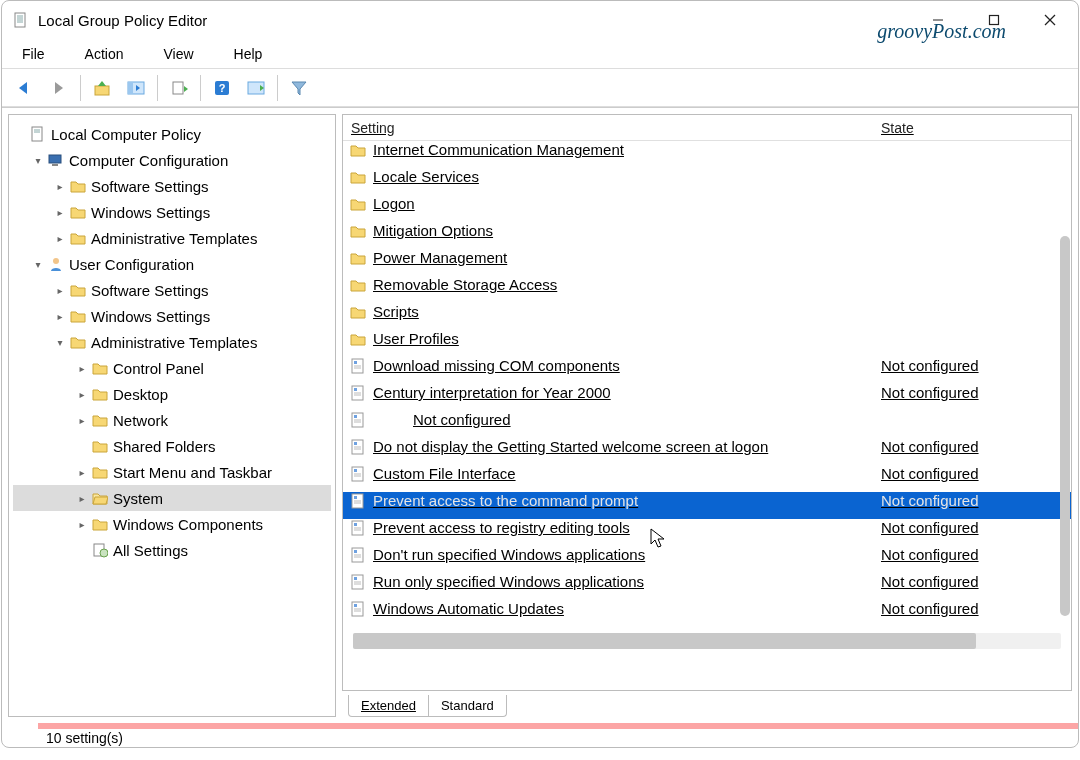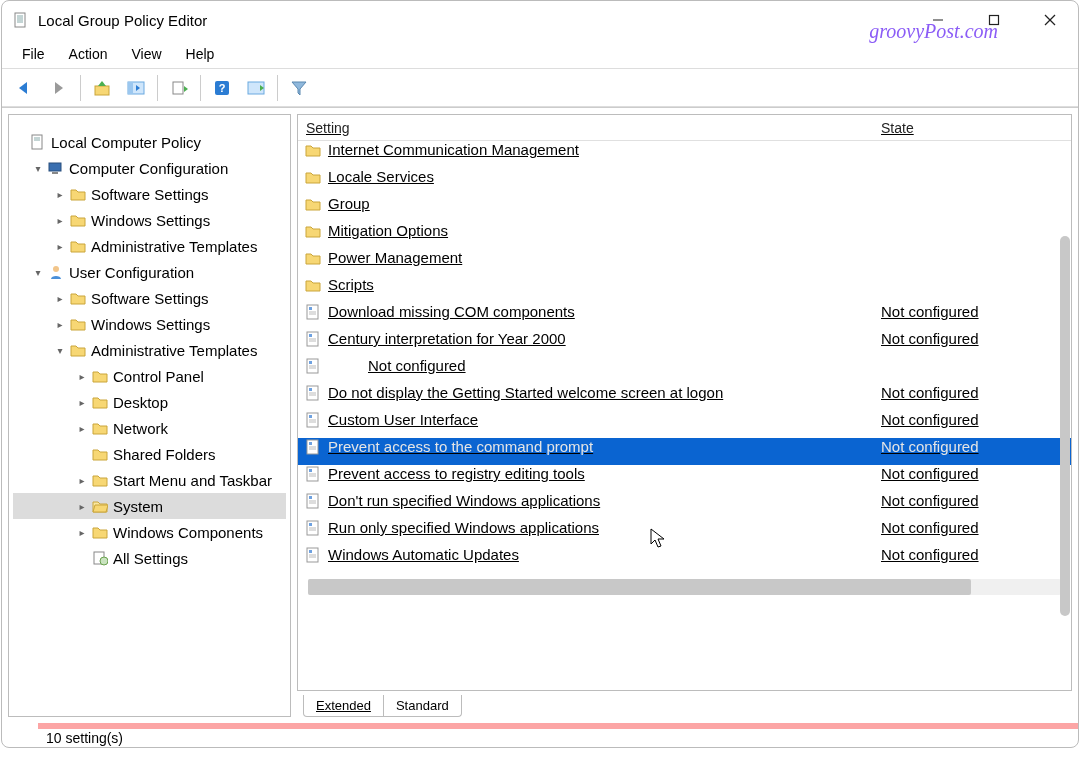--- a/index.html
+++ b/index.html
@@ -31,31 +31,31 @@
     display: flex;
     align-items: center;
     padding-left: 10px;
     position: relative;
   }
   .title-icon { width:18px; height:18px; margin-right:8px; display:flex; align-items:center; justify-content:center; }
   .title-text { font-size: 15px; }
   .win-controls { position:absolute; right:0; top:0; height:38px; display:flex; }
   .win-btn { width:56px; height:38px; display:flex; align-items:center; justify-content:center; }
   .win-btn svg { stroke:#222; }
-  .watermark { position:absolute; right:80px; bottom:-4px; font-family: Georgia, serif; font-size:20px; color:#8b5cf6; font-style: italic;}
+  .watermark { position:absolute; right:72px; bottom:-4px; font-family: Georgia, serif; font-size:20px; color:#0c4a6e; font-style: italic;}
   
-  .menubar { height:30px; display:flex; align-items:center; padding-left:10px; gap:4px; border-bottom:1px solid #ddd; }
+  .menubar { height:30px; display:flex; align-items:center; padding-left:10px; gap:20px; border-bottom:1px solid #ddd; }
   .menu-item { padding:4px 10px; font-size:14px; }
   
   .toolbar { height:38px; display:flex; align-items:center; padding-left:6px; gap:0; border-bottom:1px solid #ddd; }
   .tbtn { width:30px; height:28px; display:flex; align-items:center; justify-content:center; margin:0 2px; border:1px solid transparent; border-radius:2px; }
   .tsep { width:1px; height:26px; background:#ccc; margin:0 4px; }
   
   .main { flex:1; display:flex; border-top:1px solid #ccc; min-height:0; }
-  .tree-pane { width:283px; border:1px solid #bcbcbc; margin:6px 3px 6px 6px; overflow:auto; padding:14px 4px 6px 4px; }
+  .tree-pane { width:328px; border:1px solid #bcbcbc; margin:6px 3px 6px 6px; overflow:auto; padding:6px 4px 6px 4px; }
   .list-wrap { flex:1; display:flex; flex-direction:column; margin:6px 6px 6px 3px; min-width:0; }
   .list-pane { flex:1; border:1px solid #bcbcbc; display:flex; flex-direction:column; min-height:0;text-decoration:underline; }
   .list-header { height:26px; display:flex; align-items:center; border-bottom:1px solid #e0e0e0; font-size:14px; color:#222; }
   .col-setting { flex:1; padding-left:8px; }
   .col-state { width:230px; text-align:left; padding-left:40px; }
   .list-body { flex:1; overflow:auto; position:relative; }
   .list-row { height:27px; display:flex; align-items:flex-start; padding-left:6px; font-size:15px; }
   .list-row.selected { background:#0a64d1; color:#e5e5e5; }
   .row-icon { width:18px; height:18px; margin-right:6px; display:flex; align-items:center; justify-content:center; flex-shrink:0; }
   .row-label { flex:1; white-space:nowrap; overflow:hidden; text-overflow:ellipsis; }
@@ -415,21 +415,21 @@
               </span>
               <span class="row-label">Locale Services</span>
               <span class="row-state"></span>
             </div>
           <div class="list-row">
               <span class="row-icon">
                 <svg width="16" height="14">
                   <path d="M1 3h5l2 2h7v8H1z" fill="#f7d774" stroke="#caa53a"></path>
                 </svg>
               </span>
-              <span class="row-label">Group</span>
+              <span class="row-label">Logon</span>
               <span class="row-state"></span>
             </div>
           <div class="list-row">
               <span class="row-icon">
                 <svg width="16" height="14">
                   <path d="M1 3h5l2 2h7v8H1z" fill="#f7d774" stroke="#caa53a"></path>
                 </svg>
               </span>
               <span class="row-label">Mitigation Options</span>
               <span class="row-state"></span>
@@ -442,23 +442,41 @@
               </span>
               <span class="row-label">Power Management</span>
               <span class="row-state"></span>
             </div>
           <div class="list-row">
               <span class="row-icon">
                 <svg width="16" height="14">
                   <path d="M1 3h5l2 2h7v8H1z" fill="#f7d774" stroke="#caa53a"></path>
                 </svg>
               </span>
+              <span class="row-label">Removable Storage Access</span>
+              <span class="row-state"></span>
+            </div>
+          <div class="list-row">
+              <span class="row-icon">
+                <svg width="16" height="14">
+                  <path d="M1 3h5l2 2h7v8H1z" fill="#f7d774" stroke="#caa53a"></path>
+                </svg>
+              </span>
               <span class="row-label">Scripts</span>
               <span class="row-state"></span>
             </div>
+          <div class="list-row">
+              <span class="row-icon">
+                <svg width="16" height="14">
+                  <path d="M1 3h5l2 2h7v8H1z" fill="#f7d774" stroke="#caa53a"></path>
+                </svg>
+              </span>
+              <span class="row-label">User Profiles</span>
+              <span class="row-state"></span>
+            </div>
 
           <div class="list-row">
               <span class="row-icon">
                 <svg width="16" height="16">
                   <rect x="2" y="1" width="11" height="14" fill="#fff" stroke="#999"></rect>
                   <rect x="4" y="3" width="3" height="3" fill="#6ea1e0"></rect>
                   <line x1="4" y1="8" x2="11" y2="8" stroke="#bbb"></line>
                   <line x1="4" y1="10" x2="11" y2="10" stroke="#bbb"></line>
                 </svg>
               </span>
@@ -502,21 +520,21 @@
             </div>
           <div class="list-row">
               <span class="row-icon">
                 <svg width="16" height="16">
                   <rect x="2" y="1" width="11" height="14" fill="#fff" stroke="#999"></rect>
                   <rect x="4" y="3" width="3" height="3" fill="#6ea1e0"></rect>
                   <line x1="4" y1="8" x2="11" y2="8" stroke="#bbb"></line>
                   <line x1="4" y1="10" x2="11" y2="10" stroke="#bbb"></line>
                 </svg>
               </span>
-              <span class="row-label">Custom User Interface</span>
+              <span class="row-label">Custom File Interface</span>
               <span class="row-state">Not configured</span>
             </div>
           <div class="list-row selected">
               <span class="row-icon">
                 <svg width="16" height="16">
                   <rect x="2" y="1" width="11" height="14" fill="#fff" stroke="#999"></rect>
                   <rect x="4" y="3" width="3" height="3" fill="#6ea1e0"></rect>
                   <line x1="4" y1="8" x2="11" y2="8" stroke="#bbb"></line>
                   <line x1="4" y1="10" x2="11" y2="10" stroke="#bbb"></line>
                 </svg>

